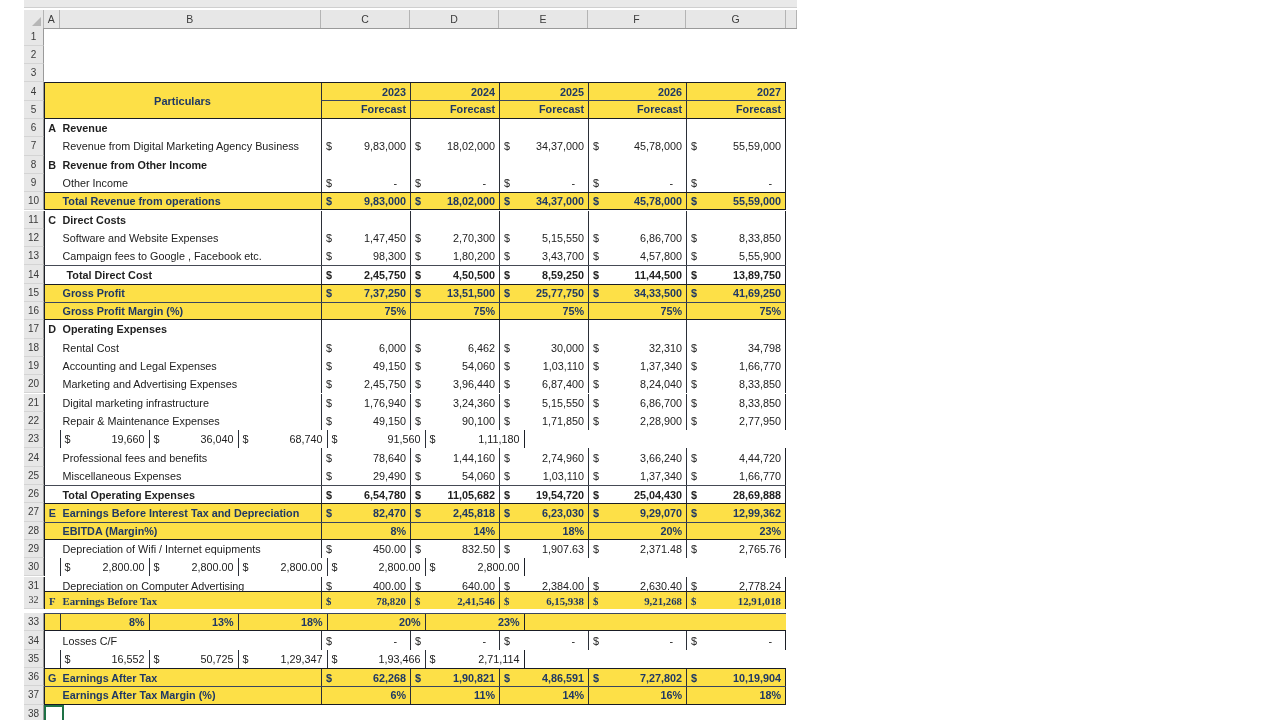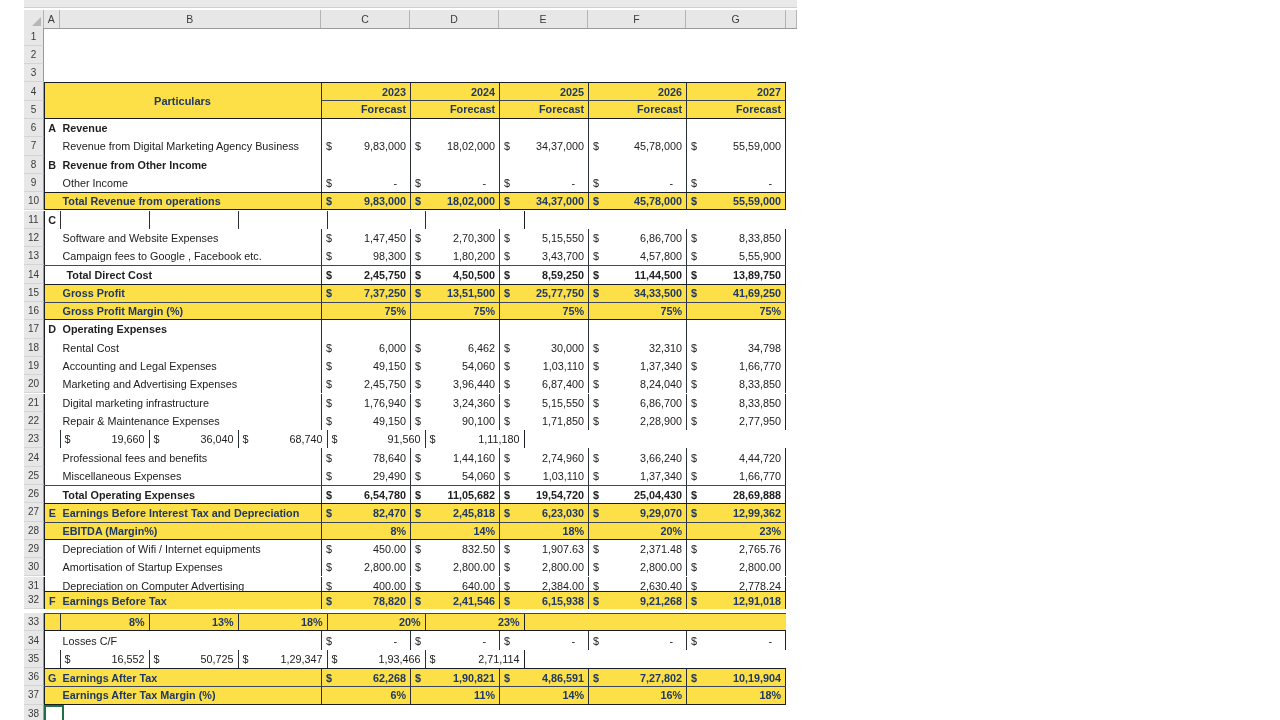--- a/index.html
+++ b/index.html
@@ -205,20 +205,21 @@
           <div class="c v vb vbr" style="width: 100px;">
             <span>$</span>
             <span class="num">55,59,000</span>
           </div>
         </div>
       </div>
       <div class="r" style="top: 210.5px; height: 18.3px;">
         <div class="gut">11</div>
         <div class="tp intable">
           <div class="c cA sec-letter">C</div>
+          <div class="c cB bold">Direct Costs</div>
           <div class="c vb" style="width: 89px;"></div>
           <div class="c vb" style="width: 89px;"></div>
           <div class="c vb" style="width: 89px;"></div>
           <div class="c vb" style="width: 98px;"></div>
           <div class="c vb vbr" style="width: 100px;"></div>
         </div>
       </div>
       <div class="r" style="top: 228.8px; height: 18.3px;">
         <div class="gut">12</div>
         <div class="tp intable">
@@ -656,21 +657,20 @@
           <div class="c v vb vbr" style="width: 100px;">
             <span>$</span>
             <span class="num">2,765.76</span>
           </div>
         </div>
       </div>
       <div class="r" style="top: 558.2px; height: 18.3px;">
         <div class="gut">30</div>
         <div class="tp intable">
           <div class="c cA"></div>
-          <div class="c cB">Amortisation of Startup Expenses</div>
           <div class="c v vb" style="width: 89px;">
             <span>$</span>
             <span class="num">2,800.00</span>
           </div>
           <div class="c v vb" style="width: 89px;">
             <span>$</span>
             <span class="num">2,800.00</span>
           </div>
           <div class="c v vb" style="width: 89px;">
             <span>$</span>
@@ -706,21 +706,21 @@
           <div class="c v vb" style="width: 98px;">
             <span>$</span>
             <span class="num">2,630.40</span>
           </div>
           <div class="c v vb vbr" style="width: 100px;">
             <span>$</span>
             <span class="num">2,778.24</span>
           </div>
         </div>
       </div>
-      <div class="r" style="top: 591px; height: 18.3px;">
+      <div class="r" style="top: 591px; height: 18.3px; font-family: Liberation Serif, serif;">
         <div class="gut">32</div>
         <div class="tp intable bt-dark band">
           <div class="c cA sec-letter">F</div>
           <div class="c cB">Earnings Before Tax</div>
           <div class="c v vb" style="width: 89px;">
             <span>$</span>
             <span class="num">78,820</span>
           </div>
           <div class="c v vb" style="width: 89px;">
             <span>$</span>

